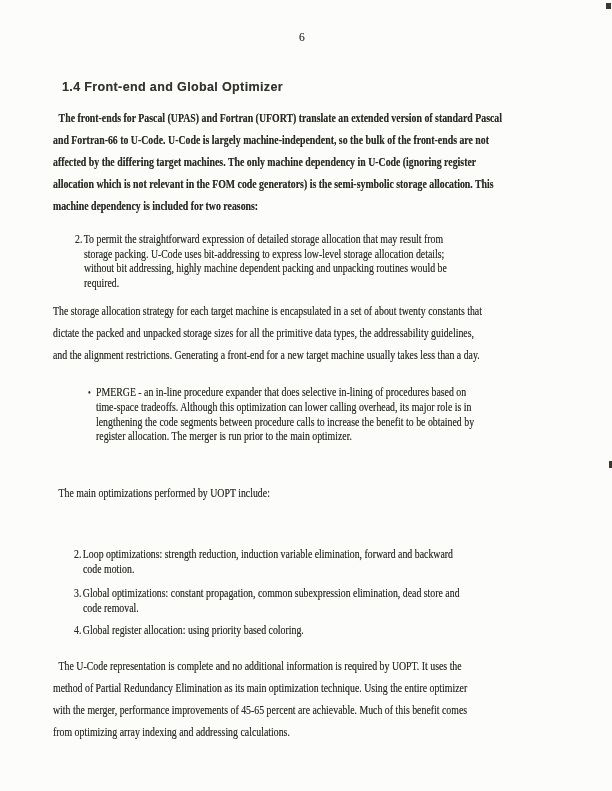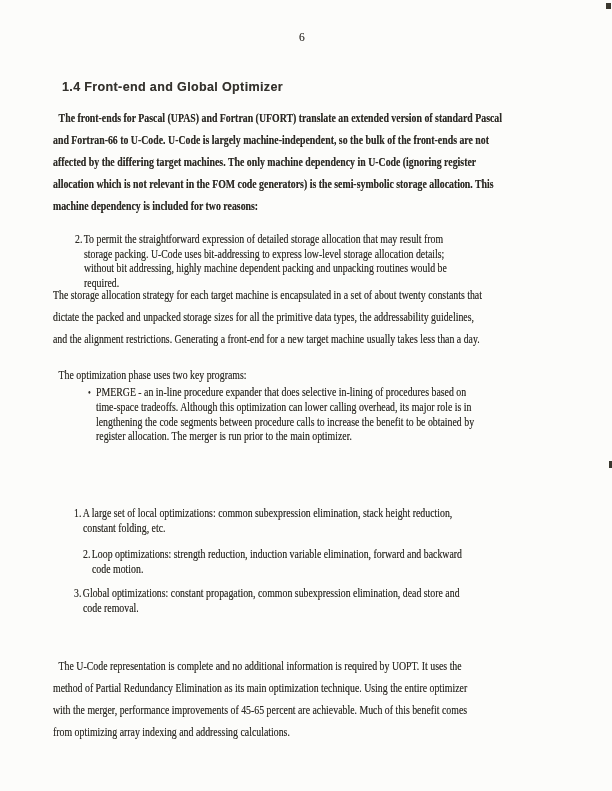--- a/index.html
+++ b/index.html
@@ -62,50 +62,49 @@
     <div class="ln">machine dependency is included for two reasons:</div>
   </div>
 
   <div class="blk item" style="left:75px;top:232px;">
     <div class="ln sm"><span class="marker">2.</span><span>To permit the straightforward expression of detailed storage allocation that may result from</span></div>
     <div class="ln sm cont">storage packing. U-Code uses bit-addressing to express low-level storage allocation details;</div>
     <div class="ln sm cont">without bit addressing, highly machine dependent packing and unpacking routines would be</div>
     <div class="ln sm cont">required.</div>
   </div>
 
-  <div class="blk" style="left:53px;top:284px;">
+  <div class="blk" style="left:53px;top:300px;">
     <div class="ln">The storage allocation strategy for each target machine is encapsulated in a set of about twenty constants that</div>
     <div class="ln">dictate the packed and unpacked storage sizes for all the primitive data types, the addressability guidelines,</div>
     <div class="ln">and the alignment restrictions. Generating a front-end for a new target machine usually takes less than a day.</div>
   </div>
 
-  <div class="blk" style="left:53px;top:364px;">
-    <div class="ln ind">The optimization phase uses two key programs:</div>
-  </div>
 
   <div class="blk bullet" style="left:76px;top:385px;margin-left:12px;">
     <div class="ln sm"><span class="bmarker">•</span><span>PMERGE - an in-line procedure expander that does selective in-lining of procedures based on</span></div>
     <div class="ln sm cont">time-space tradeoffs. Although this optimization can lower calling overhead, its major role is in</div>
     <div class="ln sm cont">lengthening the code segments between procedure calls to increase the benefit to be obtained by</div>
     <div class="ln sm cont">register allocation. The merger is run prior to the main optimizer.</div>
   </div>
 
 
+  <div class="blk" style="left:53px;top:482px;">
+    <div class="ln ind">The main optimizations performed by UOPT include:</div>
+  </div>
 
-  <div class="blk item" style="left:74px;top:506px;">
-    <div class="ln sm"><span class="marker">1.</span><span>A large set of local optimizations: common subexpression elimination, stack height reduction,</span></div>
-    <div class="ln sm cont">constant folding, etc.</div>
-  </div>
-  <div class="blk item" style="left:74px;top:547px;margin-left:9px;">
+  <div class="blk item" style="left:74px;top:547px;">
     <div class="ln sm"><span class="marker">2.</span><span>Loop optimizations: strength reduction, induction variable elimination, forward and backward</span></div>
     <div class="ln sm cont">code motion.</div>
   </div>
   <div class="blk item" style="left:74px;top:586px;">
     <div class="ln sm"><span class="marker">3.</span><span>Global optimizations: constant propagation, common subexpression elimination, dead store and</span></div>
     <div class="ln sm cont">code removal.</div>
+  </div>
+  <div class="blk item" style="left:74px;top:623px;">
+    <div class="ln sm"><span class="marker">4.</span><span>Global register allocation: using priority based coloring.</span></div>
   </div>
 
   <div class="blk" style="left:53px;top:655px;">
     <div class="ln ind">The U-Code representation is complete and no additional information is required by UOPT. It uses the</div>
     <div class="ln">method of Partial Redundancy Elimination as its main optimization technique. Using the entire optimizer</div>
     <div class="ln">with the merger, performance improvements of 45-65 percent are achievable. Much of this benefit comes</div>
     <div class="ln">from optimizing array indexing and addressing calculations.</div>
   </div>
 
   <div class="speck" style="left:606px;top:3px;width:5px;height:6px;"></div>

